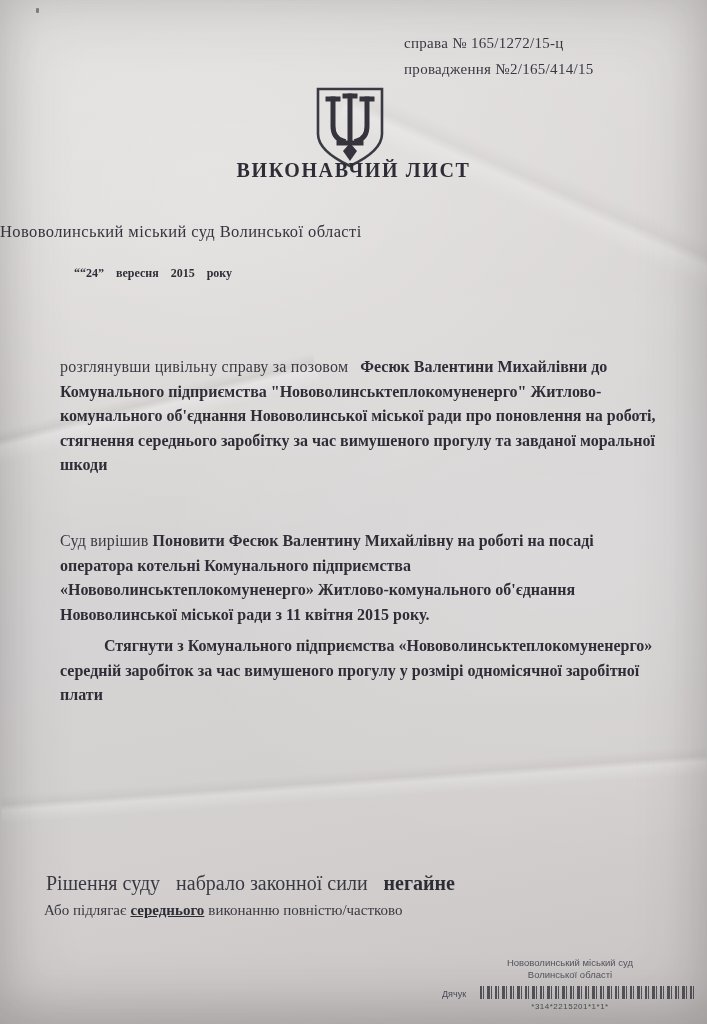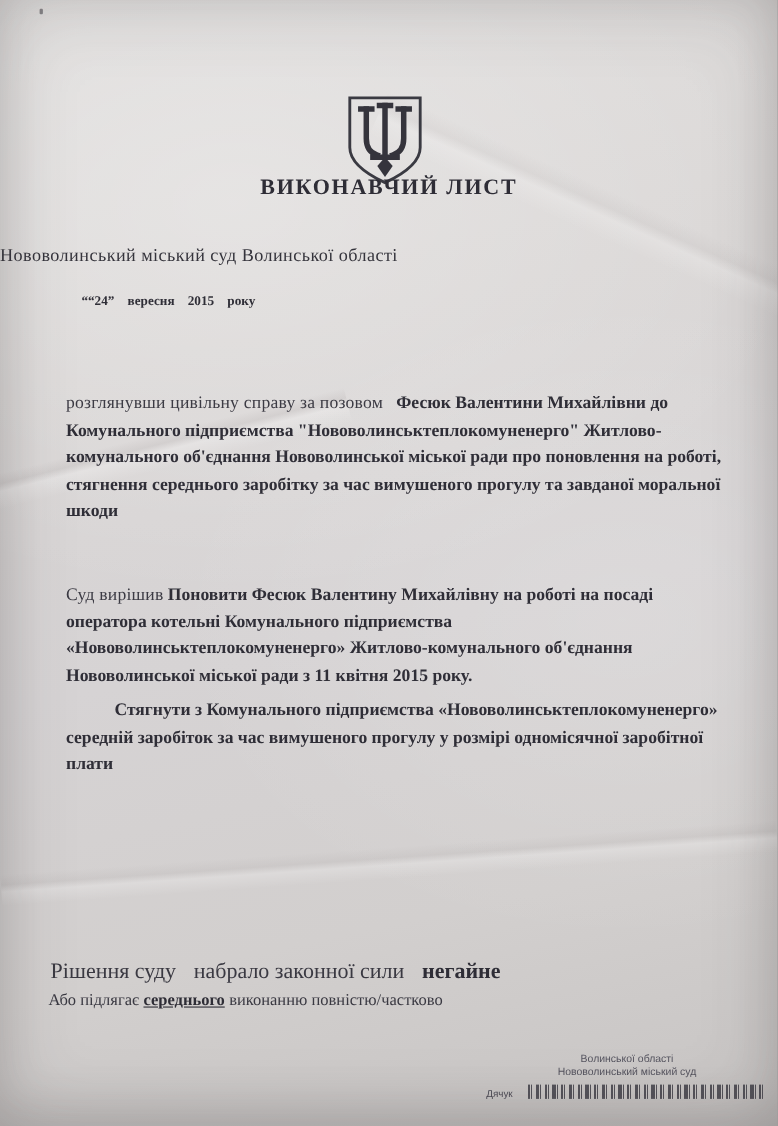--- a/index.html
+++ b/index.html
@@ -66,20 +66,24 @@
 </head>
 <body>
 
 <div class="page">
 
   <div class="crease c1"></div>
   <div class="crease c2"></div>
   <div class="crease c3"></div>
   <div class="speck"></div>
 
+  <div class="case-ref">
+    <div>справа № 165/1272/15-ц</div>
+    <div>провадження №2/165/414/15</div>
+  </div>
 
   <div class="emblem">
     <svg width="78" height="84" viewBox="0 0 76 84" fill="none" xmlns="http://www.w3.org/2000/svg">
       <path d="M6,3 H70 V48 Q70 65 38 80 Q6 65 6 48 Z" stroke="#3a3a42" stroke-width="2.6" fill="none"></path>
       <g stroke="#35343c" stroke-width="5" stroke-linecap="square">
         <path d="M38 10 V53"></path>
         <path d="M21 13 V40 Q21 52 31 55"></path>
         <path d="M55 13 V40 Q55 52 45 55"></path>
         <path d="M16 13 H26"></path>
         <path d="M50 13 H60"></path>
@@ -104,21 +108,22 @@
 
   <div class="legal-line">
     <span class="gap">Рішення суду</span><span class="gap">набрало законної сили</span><span class="status">негайне</span>
   </div>
 
   <div class="exec-line">
     <span>Або підлягає</span><span class="em">середнього</span><span>виконанню повністю/частково</span>
   </div>
 
   <div class="stamp">
+    <div>Нововолинський міський суд</div>
     <div>Волинської області</div>
-    <div>Нововолинський міський суд</div>
     <div class="barcode-row">
       <span class="signature">Дячук</span>
       <span class="barcode"></span>
     </div>
+    <div class="barcode-text">*314*2215201*1*1*</div>
   </div>
 
 </div>
 
 </body></html>

